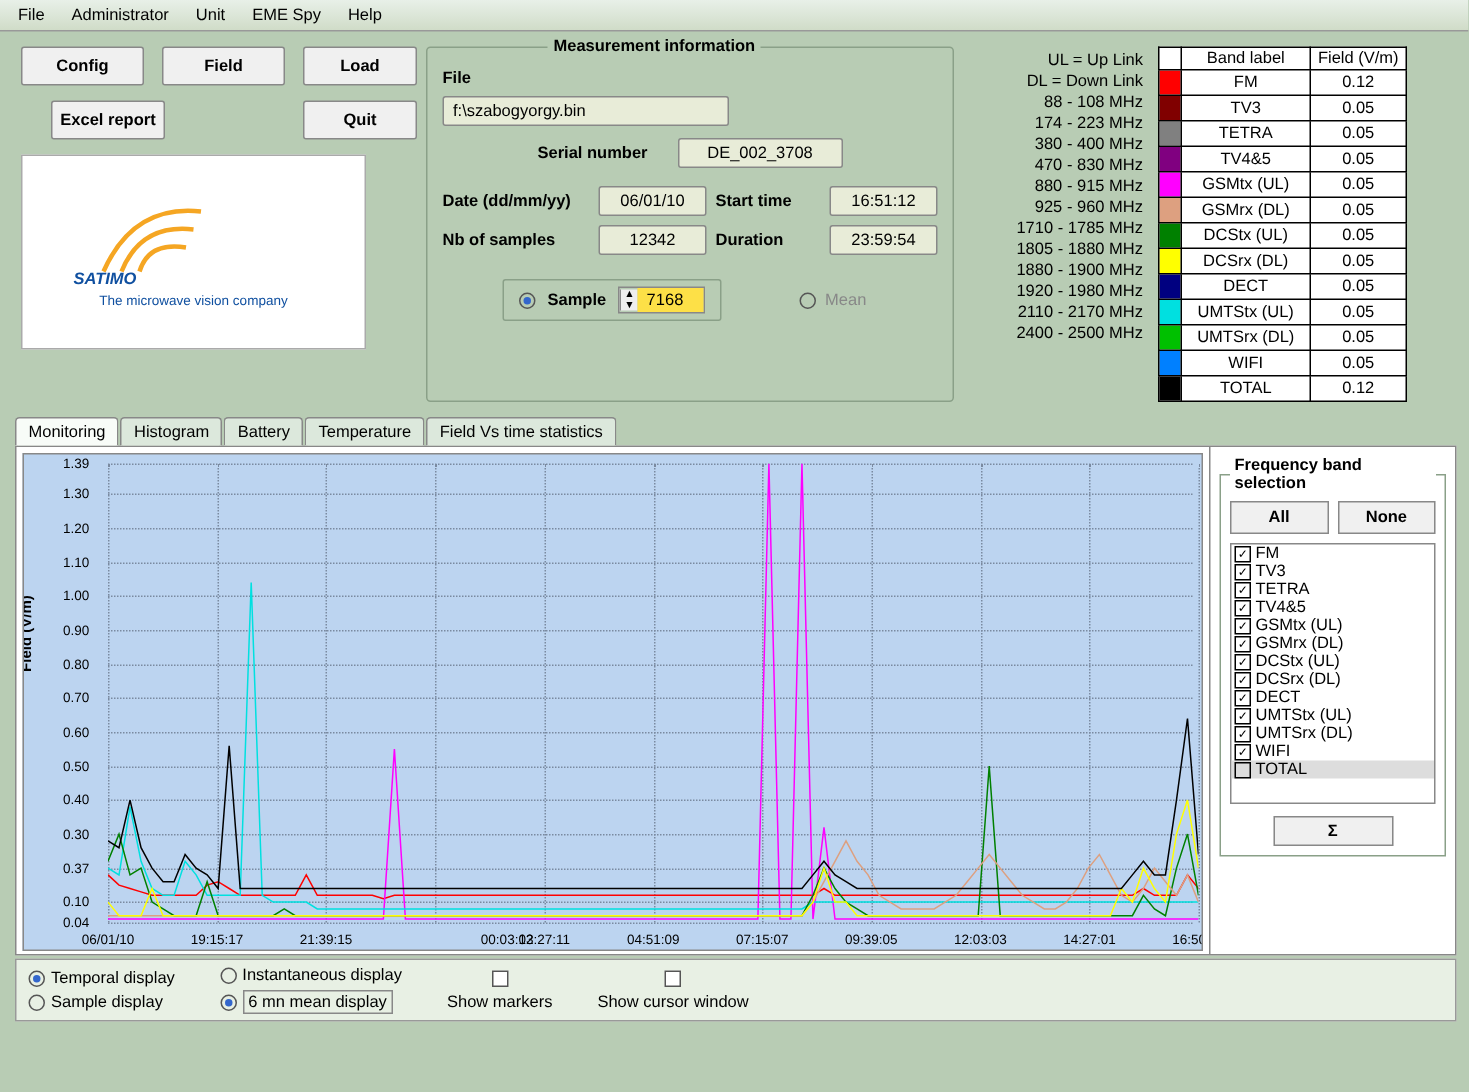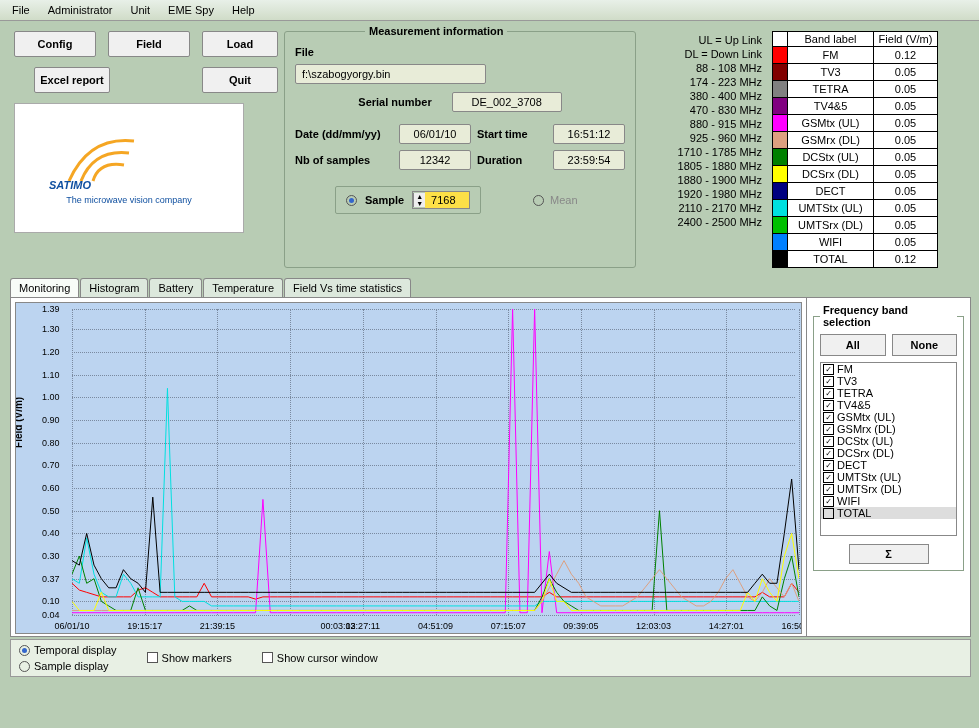--- a/index.html
+++ b/index.html
@@ -68,21 +68,21 @@
 .chk { width:11px; height:11px; border:1px solid #000; display:inline-flex; align-items:center; justify-content:center; font-size:8px;}
 .side-btns { display:flex; gap:6px; margin-bottom:4px;}
 .side-btn { flex:1; background:#f0f0f0; border:1px solid #888; padding:4px 0; text-align:center; font-weight:bold;}
 .sigma-btn { width: 80px; margin: 8px auto 0; background:#f0f0f0; border:1px solid #888; padding:3px 0; text-align:center; font-weight:bold; display:block;}
 
 .bottom-bar { margin: 2px 8px 4px 10px; border:1px solid #999; background:#e8f0e4; padding:4px 8px; display:flex; gap: 30px; align-items:center;}
 .radio-col { display:flex; flex-direction:column; gap:4px;}
 .radio-item { display:flex; align-items:center; gap:4px;}
 .radio { width:11px; height:11px; border:1px solid #555; border-radius:50%; display:inline-flex; align-items:center; justify-content:center;}
 .radio.on::after { content:''; width:5px; height:5px; background:#36c; border-radius:50%;}
-.check-item { display:flex; gap:4px;}
+.check-item { display:flex; align-items:center; gap:4px;flex-direction:column;}
 .checkbox { width:11px; height:11px; border:1px solid #555; background:#fff;}
 .boxed { border:1px solid #888; padding:1px 3px;}
 </style>
 </head>
 <body>
 
 <div class="menubar">
   <div class="item">File</div>
   <div class="item">Administrator</div>
   <div class="item">Unit</div>
@@ -423,20 +423,30 @@
   <div class="radio-col">
     <div class="radio-item">
         <span class="radio on"></span>
         <span>Temporal display</span>
       </div>
     <div class="radio-item">
         <span class="radio"></span>
         <span>Sample display</span>
       </div>
   </div>
+  <div class="radio-col">
+    <div class="radio-item">
+        <span class="radio"></span>
+        <span>Instantaneous display</span>
+      </div>
+    <div class="radio-item">
+        <span class="radio on"></span>
+        <span class="boxed">6 mn mean display</span>
+      </div>
+  </div>
   <div class="check-item">
       <span class="checkbox"></span>
       <span>Show markers</span>
     </div>
   <div class="check-item">
       <span class="checkbox"></span>
       <span>Show cursor window</span>
     </div>
 </div>
 

